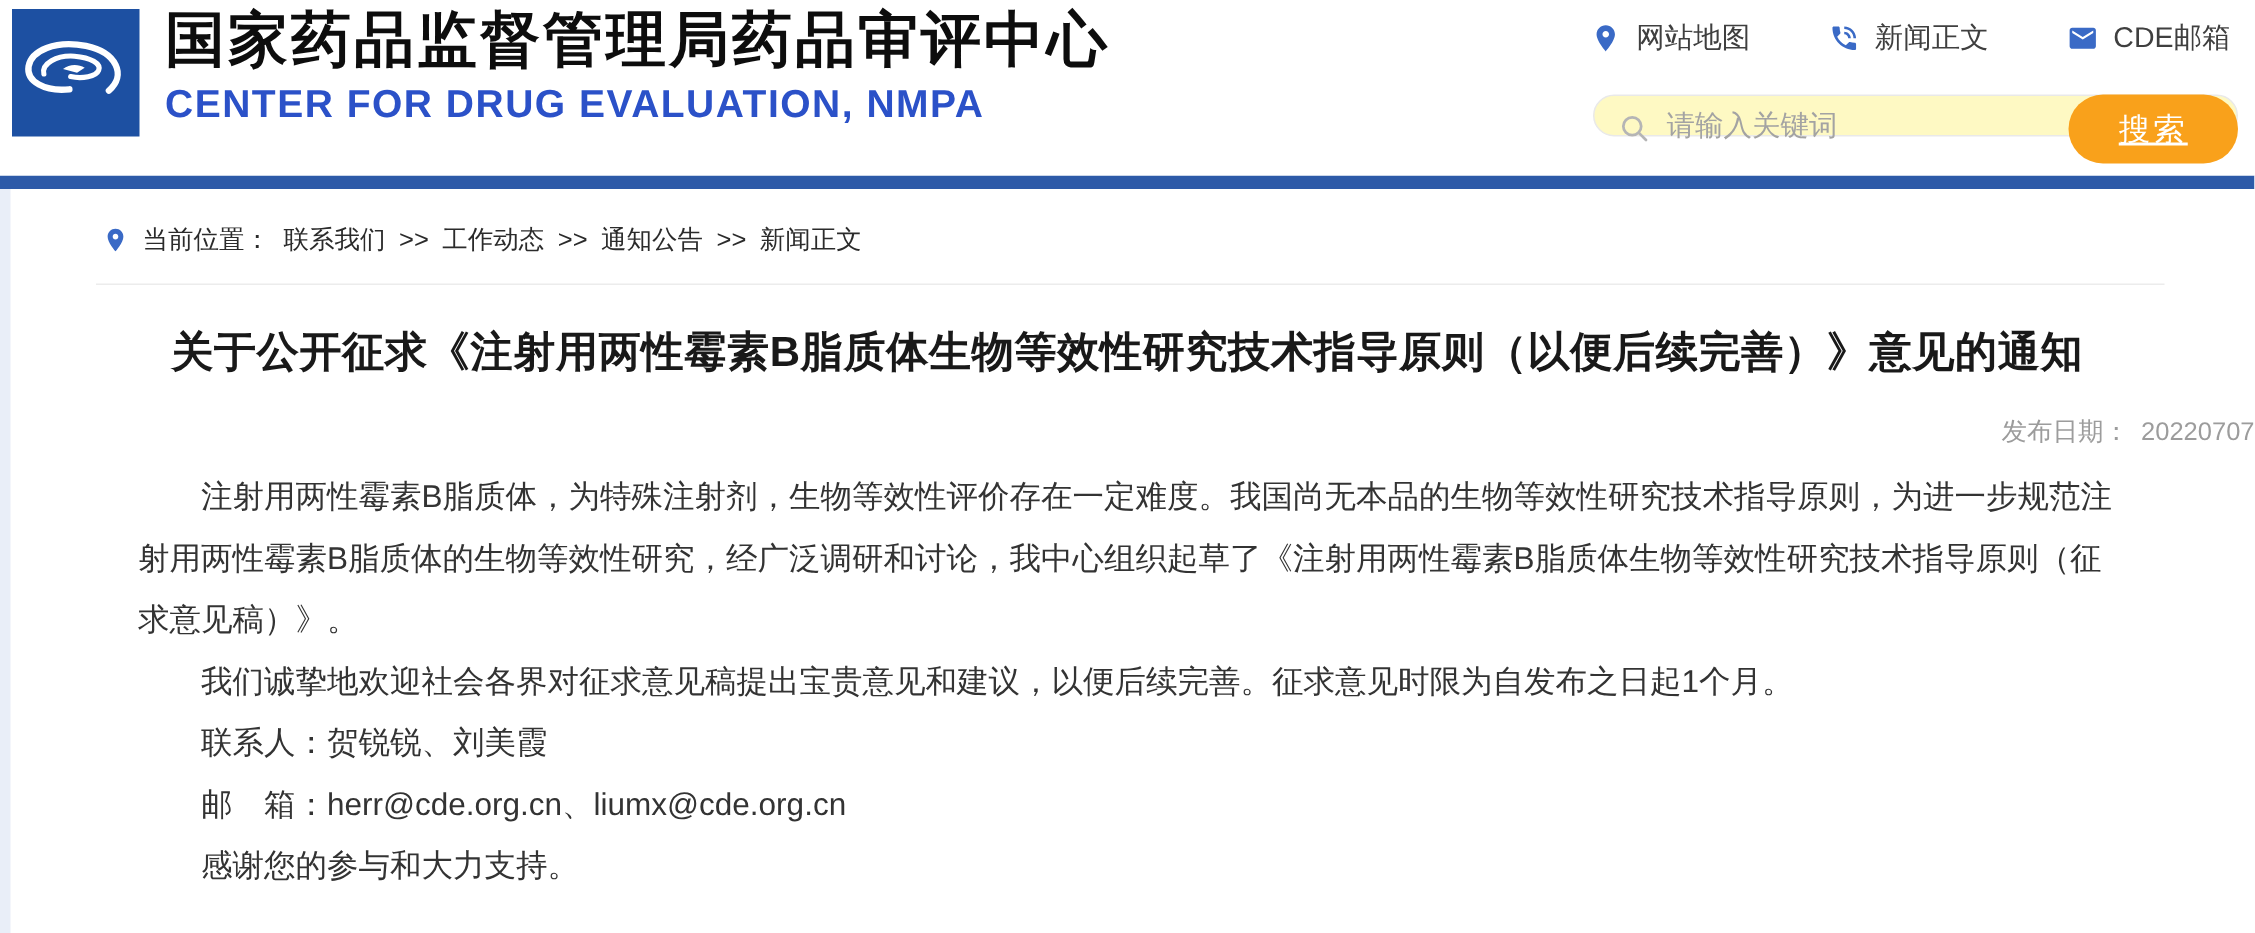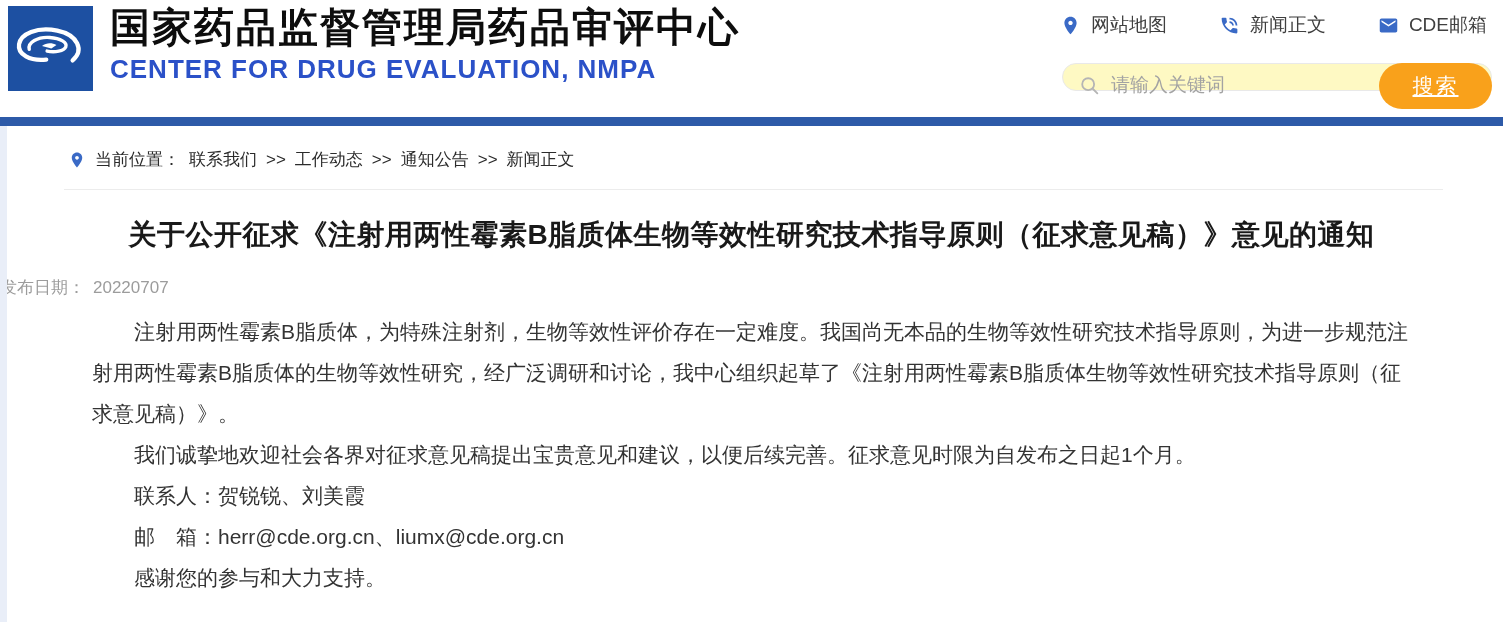--- a/index.html
+++ b/index.html
@@ -80,21 +80,21 @@
   .crumb-current { cursor: default; }
 
   .divider { margin: 4px 60px 0 64px; border-bottom: 1px solid #ececec; }
 
   .article-title {
     text-align: center; font-size: 28px; font-weight: bold;
     color: #191919; margin-top: 26px; padding: 0 80px;
     letter-spacing: 0.5px;
   }
   .article-date {
-    text-align: left; font-size: 17px; color: #9c9c9c; margin-top: 22px;
+    text-align: right; font-size: 17px; color: #9c9c9c; margin-top: 22px;
   }
   .article-date .date-label { margin-right: 8px; }
 
   .article-body { padding: 12px 95px 0 92px; font-size: 21px; color: #333; }
   .article-body p { margin: 0; line-height: 41px; text-indent: 2em; }
 </style>
 </head>
 <body>
 
 <div class="header">
@@ -157,21 +157,21 @@
     <span>&gt;&gt;</span>
     <span class="crumb">工作动态</span>
     <span>&gt;&gt;</span>
     <span class="crumb">通知公告</span>
     <span>&gt;&gt;</span>
     <span class="crumb crumb-current">新闻正文</span>
   </div>
 
   <div class="divider"></div>
 
-  <h1 class="article-title">关于公开征求《注射用两性霉素B脂质体生物等效性研究技术指导原则（征求意见稿）》意见的通知</h1>
+  <h1 class="article-title">关于公开征求《注射用两性霉素B脂质体生物等效性研究技术指导原则（以便后续完善）》意见的通知</h1>
 
   <div class="article-date">
     <span class="date-label">发布日期：</span><span>20220707</span>
   </div>
 
   <div class="article-body">
     <p>注射用两性霉素B脂质体，为特殊注射剂，生物等效性评价存在一定难度。我国尚无本品的生物等效性研究技术指导原则，为进一步规范注射用两性霉素B脂质体的生物等效性研究，经广泛调研和讨论，我中心组织起草了《注射用两性霉素B脂质体生物等效性研究技术指导原则（征求意见稿）》。</p>
     <p>我们诚挚地欢迎社会各界对征求意见稿提出宝贵意见和建议，以便后续完善。征求意见时限为自发布之日起1个月。</p>
     <p>联系人：贺锐锐、刘美霞</p>
     <p>邮　箱：herr@cde.org.cn、liumx@cde.org.cn</p>

